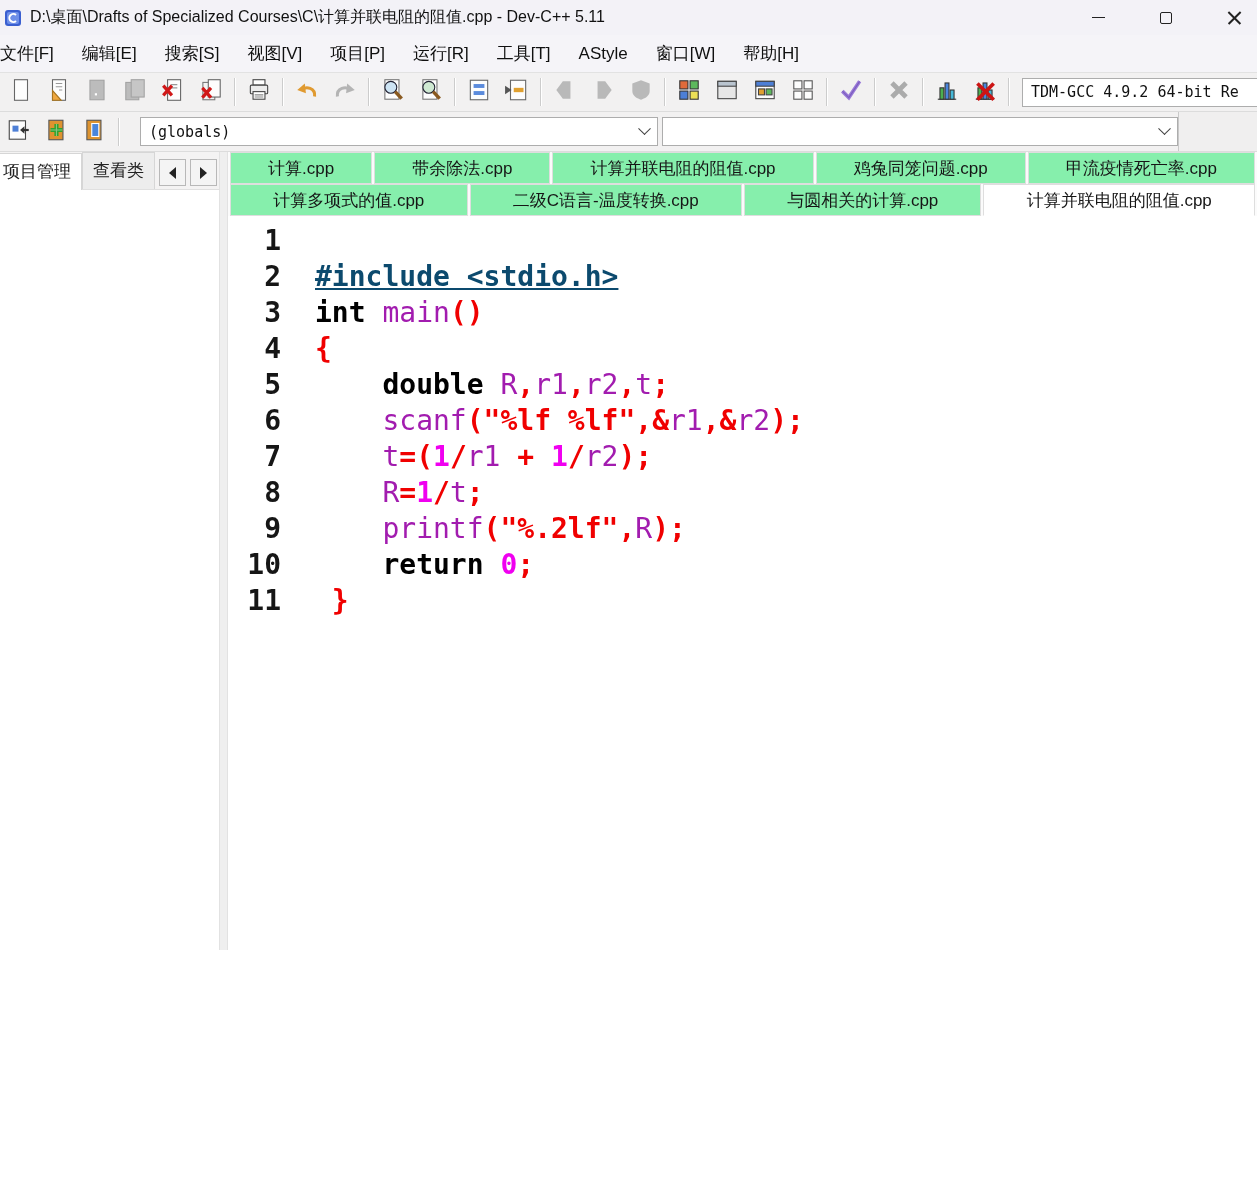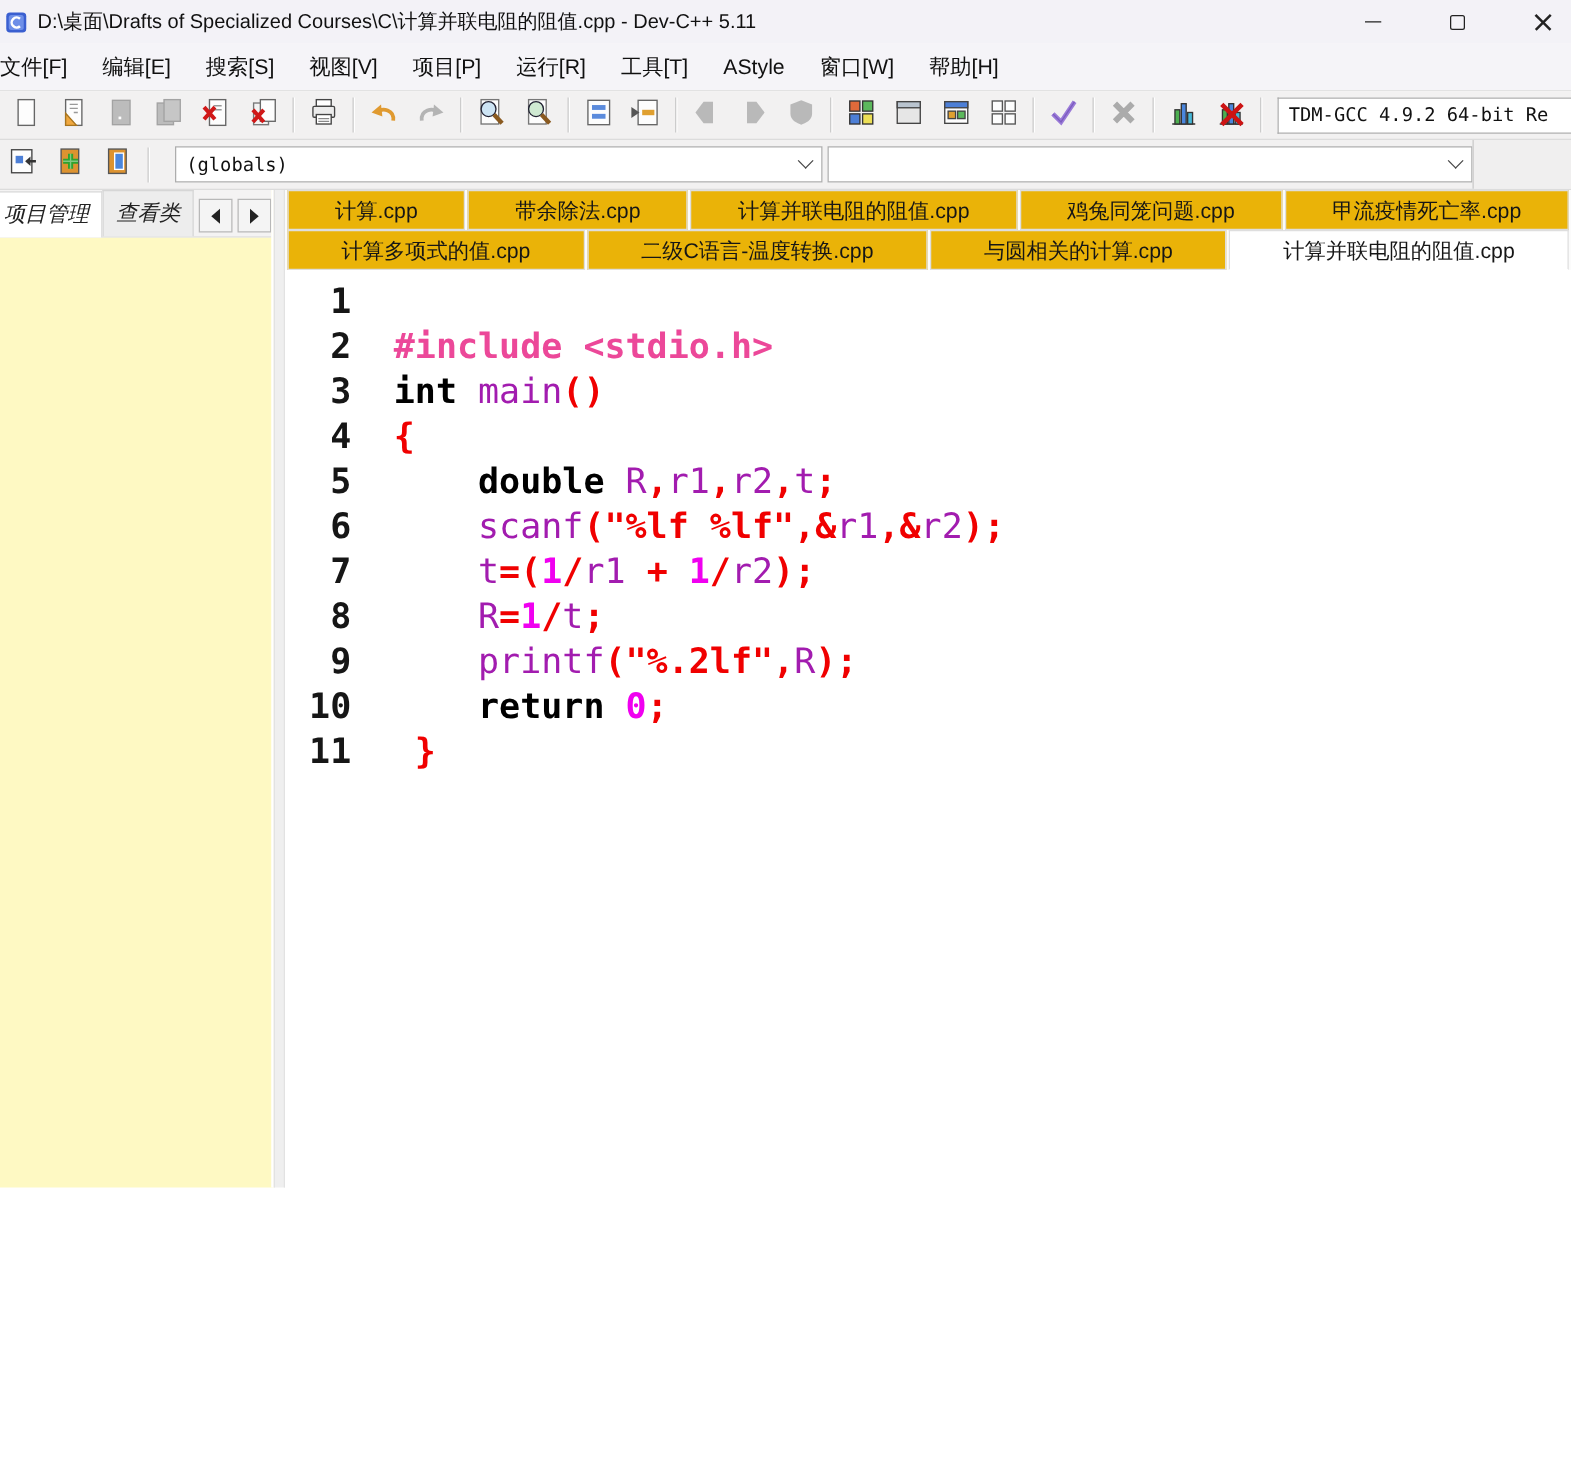--- a/index.html
+++ b/index.html
@@ -34,43 +34,43 @@
   .combo { height:29px; background:#fff; border:1px solid #adadad; display:flex; align-items:center; padding:0 8px; font-family:"DejaVu Sans Mono", monospace; font-size:15px; color:#111; }
   .combo .ctext { flex:1; overflow:hidden; white-space:nowrap; }
   .chev { width:9px; height:9px; border-right:1.8px solid #444; border-bottom:1.8px solid #444; transform:rotate(45deg) translate(-2px,-2px); flex:none; }
   .compiler-combo { margin-left:8px; flex:1; min-width:0; border-right:none; }
   .globals-combo { margin-left:16px; width:518px; flex:none; }
   .member-combo { margin-left:4px; width:516px; flex:none; }
   .tb2fill { flex:1; height:100%; border-left:1px solid #c9c9c9; background:#f0efef; }
 
   
   .main { display:flex; height:1034px; background:#fff; }
-  .leftpanel { width:219px; flex:none; display:flex; flex-direction:row; background:#fef9c3;font-style:italic; }
+  .leftpanel { width:219px; flex:none; display:flex; flex-direction:column; background:#f97316; }
   .ltabs { height:38px; background:#f4f3f3; display:flex; align-items:flex-end; padding-left:0; margin-left:-8px; border-bottom:1px solid #e0e0e0; }
   .ltab { font-size:17px; color:#222; padding:6px 10px 7px; border:1px solid #d6d6d6; border-bottom:none; background:#ededed; white-space:nowrap; }
   .ltab.active { background:#fff; position:relative; top:1px; }
   .arrbtn { width:27px; height:27px; margin-left:4px; margin-bottom:3px; background:#f4f4f4; border:1px solid #b8b8b8; display:flex; align-items:center; justify-content:center; }
   .arrbtn:first-of-type { margin-left:14px; }
   .tri-l { width:0; height:0; border-top:6px solid transparent; border-bottom:6px solid transparent; border-right:7px solid #222; }
   .tri-r { width:0; height:0; border-top:6px solid transparent; border-bottom:6px solid transparent; border-left:7px solid #222; }
   .lbody { flex:1; background:#fff; }
   .splitter { width:9px; flex:none; background:#efefef; border-left:1px solid #e2e2e2; border-right:1px solid #e2e2e2; }
 
   .editor { flex:1; min-width:0; display:flex; flex-direction:column; background:#fff; }
   .tabrow { display:flex; align-items:stretch; height:32px; padding-left:2px; background:#fbfbfb; }
-  .etab { flex:1 1 auto; display:flex; align-items:center; justify-content:center; font-size:17px; color:#161616; background:#eab308; border:1px solid #dedede; margin-right:2px; white-space:nowrap; padding:0 18px; }
+  .etab { flex:1 1 auto; display:flex; align-items:center; justify-content:center; font-size:17px; color:#161616; background:#86efac; border:1px solid #dedede; margin-right:2px; white-space:nowrap; padding:0 18px; }
   .etab.active { background:#fff; border-bottom:1px solid #fff; font-size:17px; }
 
   
   .code { flex:1; background:#fff; font-family:"DejaVu Sans Mono", monospace; font-size:28px; padding-top:7px; overflow:hidden; }
   .cl { display:flex; height:36px; line-height:36px; white-space:pre; }
   .ln { width:53px; flex:none; text-align:right; color:#161616; font-weight:bold; }
   .lt { margin-left:34px; }
   .tok-c { color:#3333cc; font-style:italic; }
-  .tok-p { color:#ec4899; font-weight:bold; }
+  .tok-p { color:#0c4a6e; font-weight:bold;text-decoration:underline; }
   .tok-k { color:#000; font-weight:bold; }
   .tok-i { color:#a21caf; }
   .tok-s { color:#f00000; font-weight:bold; }
   .tok-n { color:#f000f0; font-weight:bold; }
   .tok-t { color:#f00000; font-weight:bold; }
 </style>
 </head>
 <body>
 
 <div class="win">

